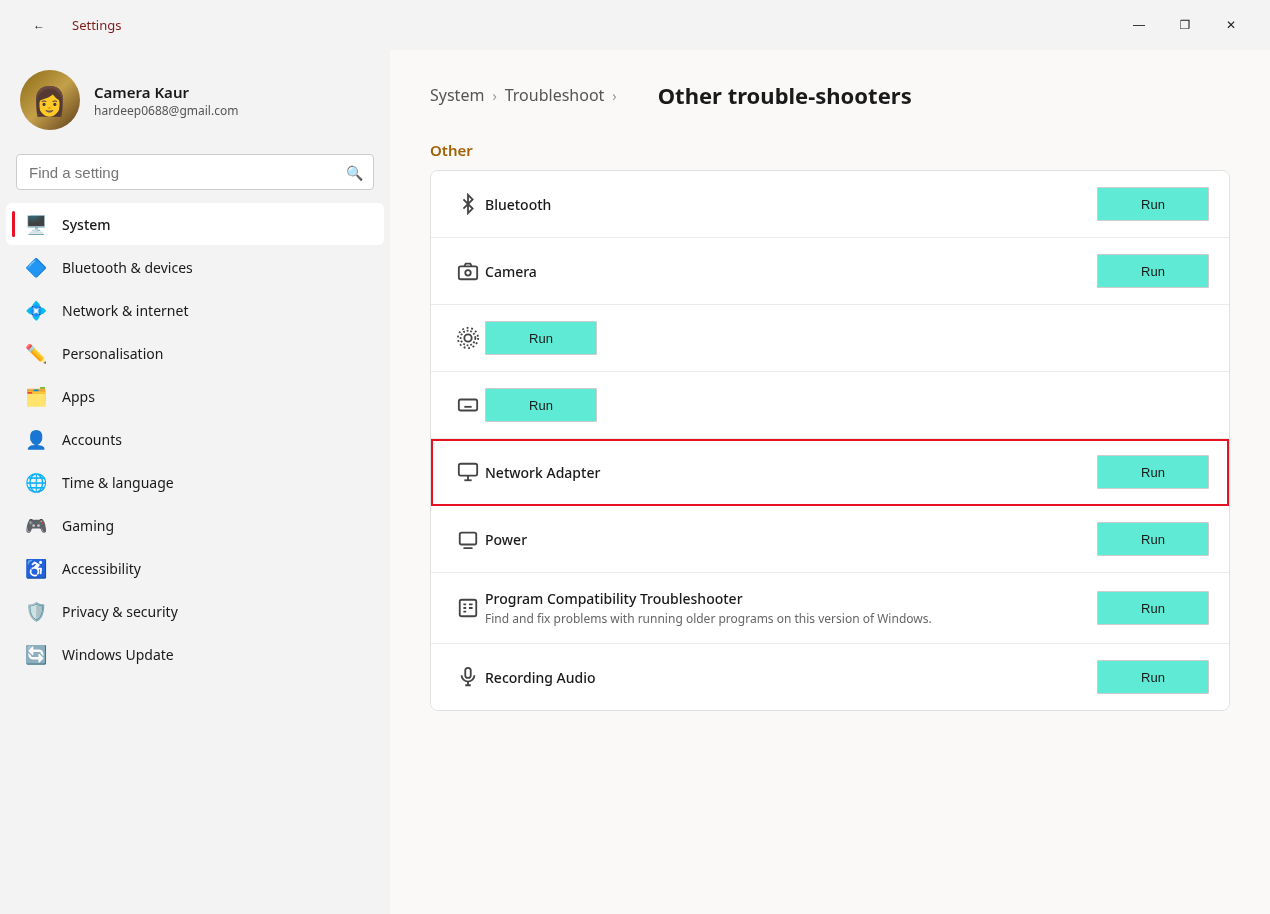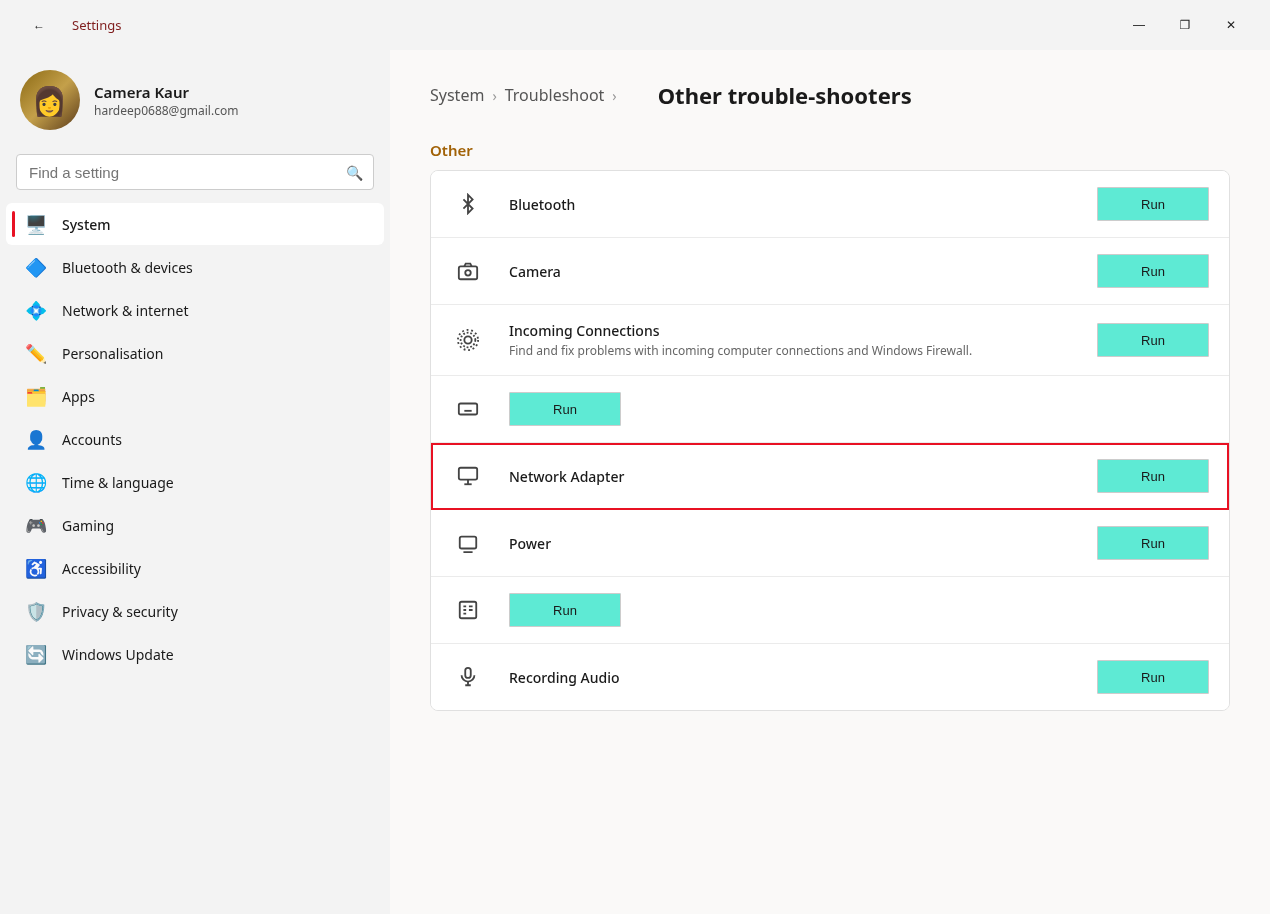--- a/index.html
+++ b/index.html
@@ -189,21 +189,21 @@
       overflow: hidden;
       border: 1px solid #e0e0e0;
       background: white;
     }
     .troubleshooter-item {
       display: flex;
       align-items: center;
       padding: 16px 20px;
       background: white;
       border-bottom: 1px solid #ebebeb;
-      gap: 24px;
+      gap: 0;
     }
     .troubleshooter-item:last-child { border-bottom: none; justify-content: space-between; }
     .troubleshooter-item.highlighted {
       outline: 2px solid #e81123;
       outline-offset: -2px;
       justify-content: space-between;
     }
     .troubleshooter-icon {
       width: 34px;
       height: 34px;
@@ -361,24 +361,20 @@
     <button class="run-btn">Run</button>
   </div>
         <div class="troubleshooter-item">
     <div class="troubleshooter-icon">
             <svg width="22" height="22" viewBox="0 0 24 24" fill="none" stroke="#444" stroke-width="2">
               <circle cx="12" cy="12" r="4"></circle>
               <circle cx="12" cy="12" r="8" stroke-dasharray="2 2"></circle>
               <circle cx="12" cy="12" r="11" stroke-dasharray="2 3"></circle>
             </svg>
           </div>
-    <div class="troubleshooter-info">
-      <div class="troubleshooter-name">Incoming Connections</div>
-      <div class="troubleshooter-desc">Find and fix problems with incoming computer connections and Windows Firewall.</div>
-    </div>
     <button class="run-btn">Run</button>
   </div>
         <div class="troubleshooter-item">
     <div class="troubleshooter-icon">
             <svg width="22" height="22" viewBox="0 0 24 24" fill="none" stroke="#444" stroke-width="2">
               <rect x="2" y="6" width="20" height="12" rx="2"></rect>
               <line x1="6" y1="10" x2="6" y2="10" stroke-width="3"></line>
               <line x1="10" y1="10" x2="10" y2="10" stroke-width="3"></line>
               <line x1="14" y1="10" x2="14" y2="10" stroke-width="3"></line>
               <line x1="18" y1="10" x2="18" y2="10" stroke-width="3"></line>
@@ -418,20 +414,24 @@
     <div class="troubleshooter-icon">
             <svg width="22" height="22" viewBox="0 0 24 24" fill="none" stroke="#444" stroke-width="2">
               <rect x="3" y="3" width="18" height="18" rx="2"></rect>
               <line x1="7" y1="8" x2="10" y2="8"></line>
               <line x1="7" y1="12" x2="10" y2="12"></line>
               <line x1="7" y1="16" x2="10" y2="16"></line>
               <line x1="13" y1="8" x2="17" y2="8"></line>
               <line x1="13" y1="12" x2="17" y2="12"></line>
             </svg>
           </div>
+    <div class="troubleshooter-info">
+      <div class="troubleshooter-name">Program Compatibility Troubleshooter</div>
+      <div class="troubleshooter-desc">Find and fix problems with running older programs on this version of Windows.</div>
+    </div>
     <button class="run-btn">Run</button>
   </div>
         <div class="troubleshooter-item">
     <div class="troubleshooter-icon">
             <svg width="22" height="22" viewBox="0 0 24 24" fill="none" stroke="#444" stroke-width="2">
               <rect x="9" y="2" width="6" height="11" rx="3"></rect>
               <path d="M5 10a7 7 0 0014 0"></path>
               <line x1="12" y1="17" x2="12" y2="21"></line>
               <line x1="9" y1="21" x2="15" y2="21"></line>
             </svg>

